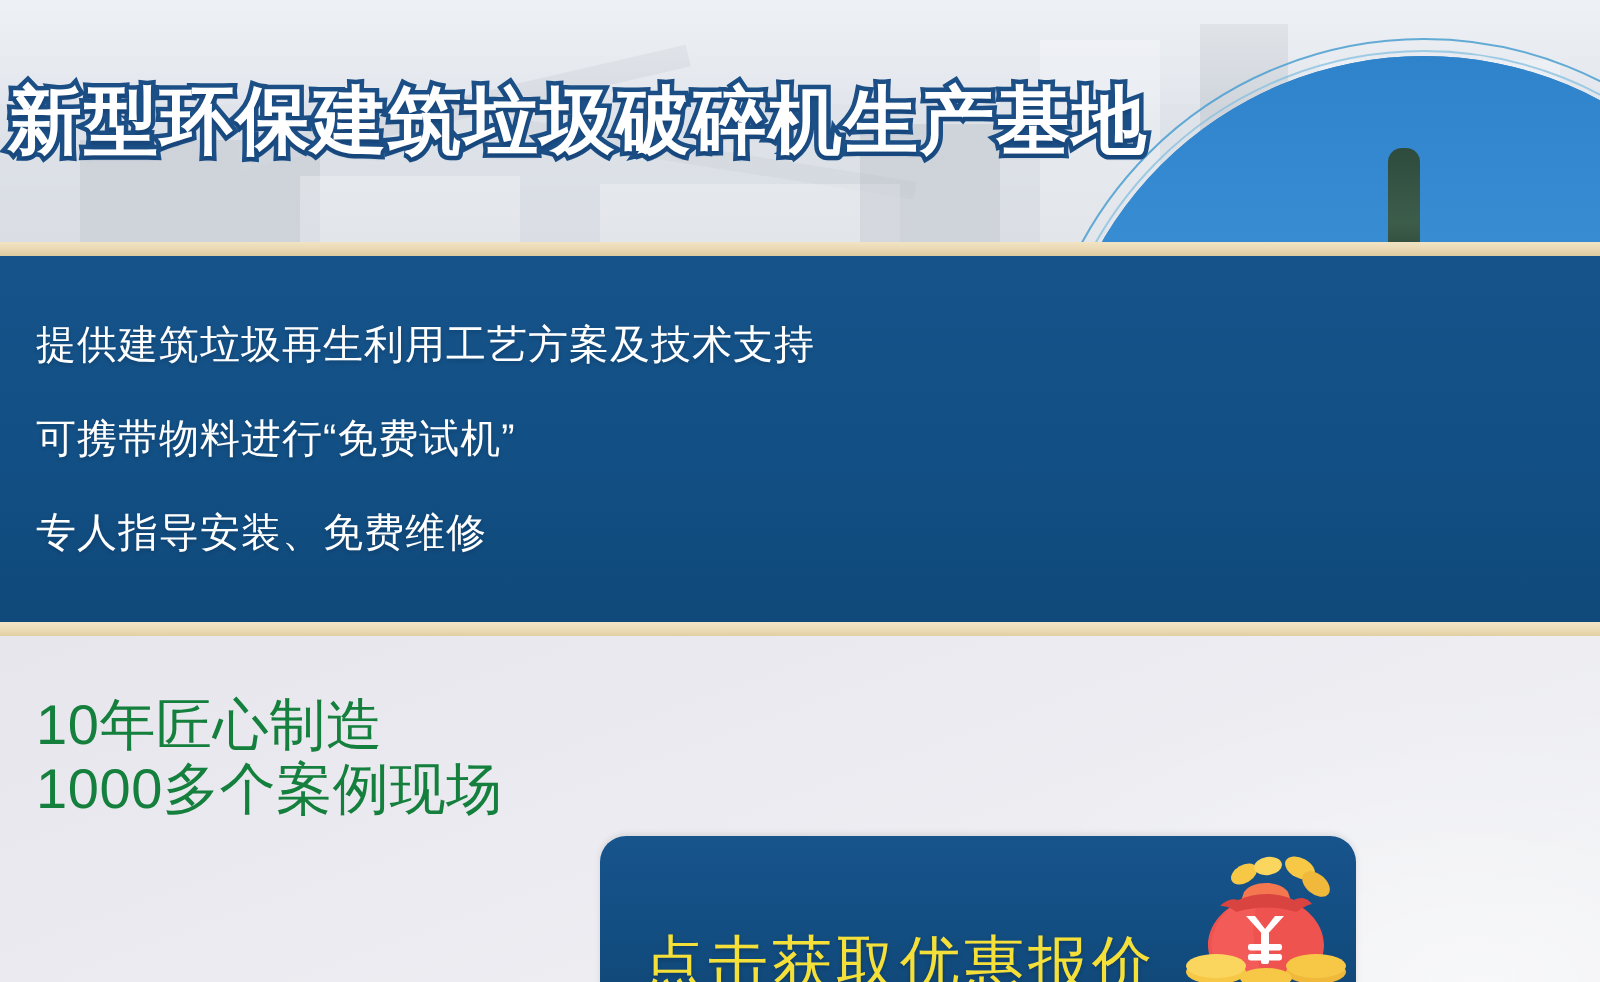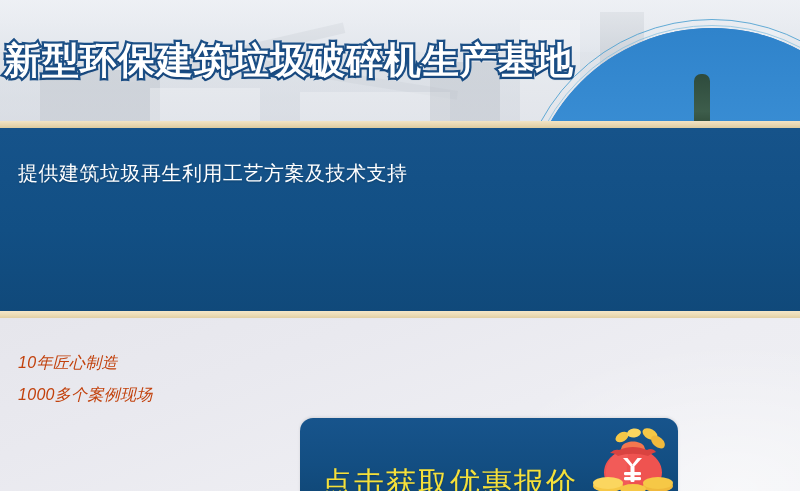--- a/index.html
+++ b/index.html
@@ -115,26 +115,25 @@
     background: linear-gradient(160deg, #e6e6ec 0%, #e9e9ef 30%, #ededf2 60%, #eff0f4 100%);
   }
 
   .stats {
     position: absolute;
     left: 18px;
     top: 347px;
     width: 300px;
   }
   .stat-line {
-    color: #c2410c;
-    font-size: 16px;
+    color: #15803d;
+    font-size: 28px;
     line-height: 32px;
     white-space: nowrap;
     letter-spacing: 0.3px;
-    font-style: italic;
   }
 
   
   .circle-wrap {
     position: absolute;
     left: 526px;
     top: 28px;
     width: 372px;
     height: 372px;
   }
@@ -337,20 +336,22 @@
     </div>
   </div>
 
   <div class="title">新型环保建筑垃圾破碎机生产基地</div>
 
   <div class="divider-top"></div>
 
   <div class="blue-panel"></div>
   <div class="bullets">
     <div class="bullet">提供建筑垃圾再生利用工艺方案及技术支持</div>
+    <div class="bullet">可携带物料进行“免费试机”</div>
+    <div class="bullet">专人指导安装、免费维修</div>
   </div>
 
   <div class="divider-bottom"></div>
 
   <div class="lower"></div>
   <div class="stats">
     <div class="stat-line">10年匠心制造</div>
     <div class="stat-line">1000多个案例现场</div>
   </div>
   <div class="lower-sheen"></div>

